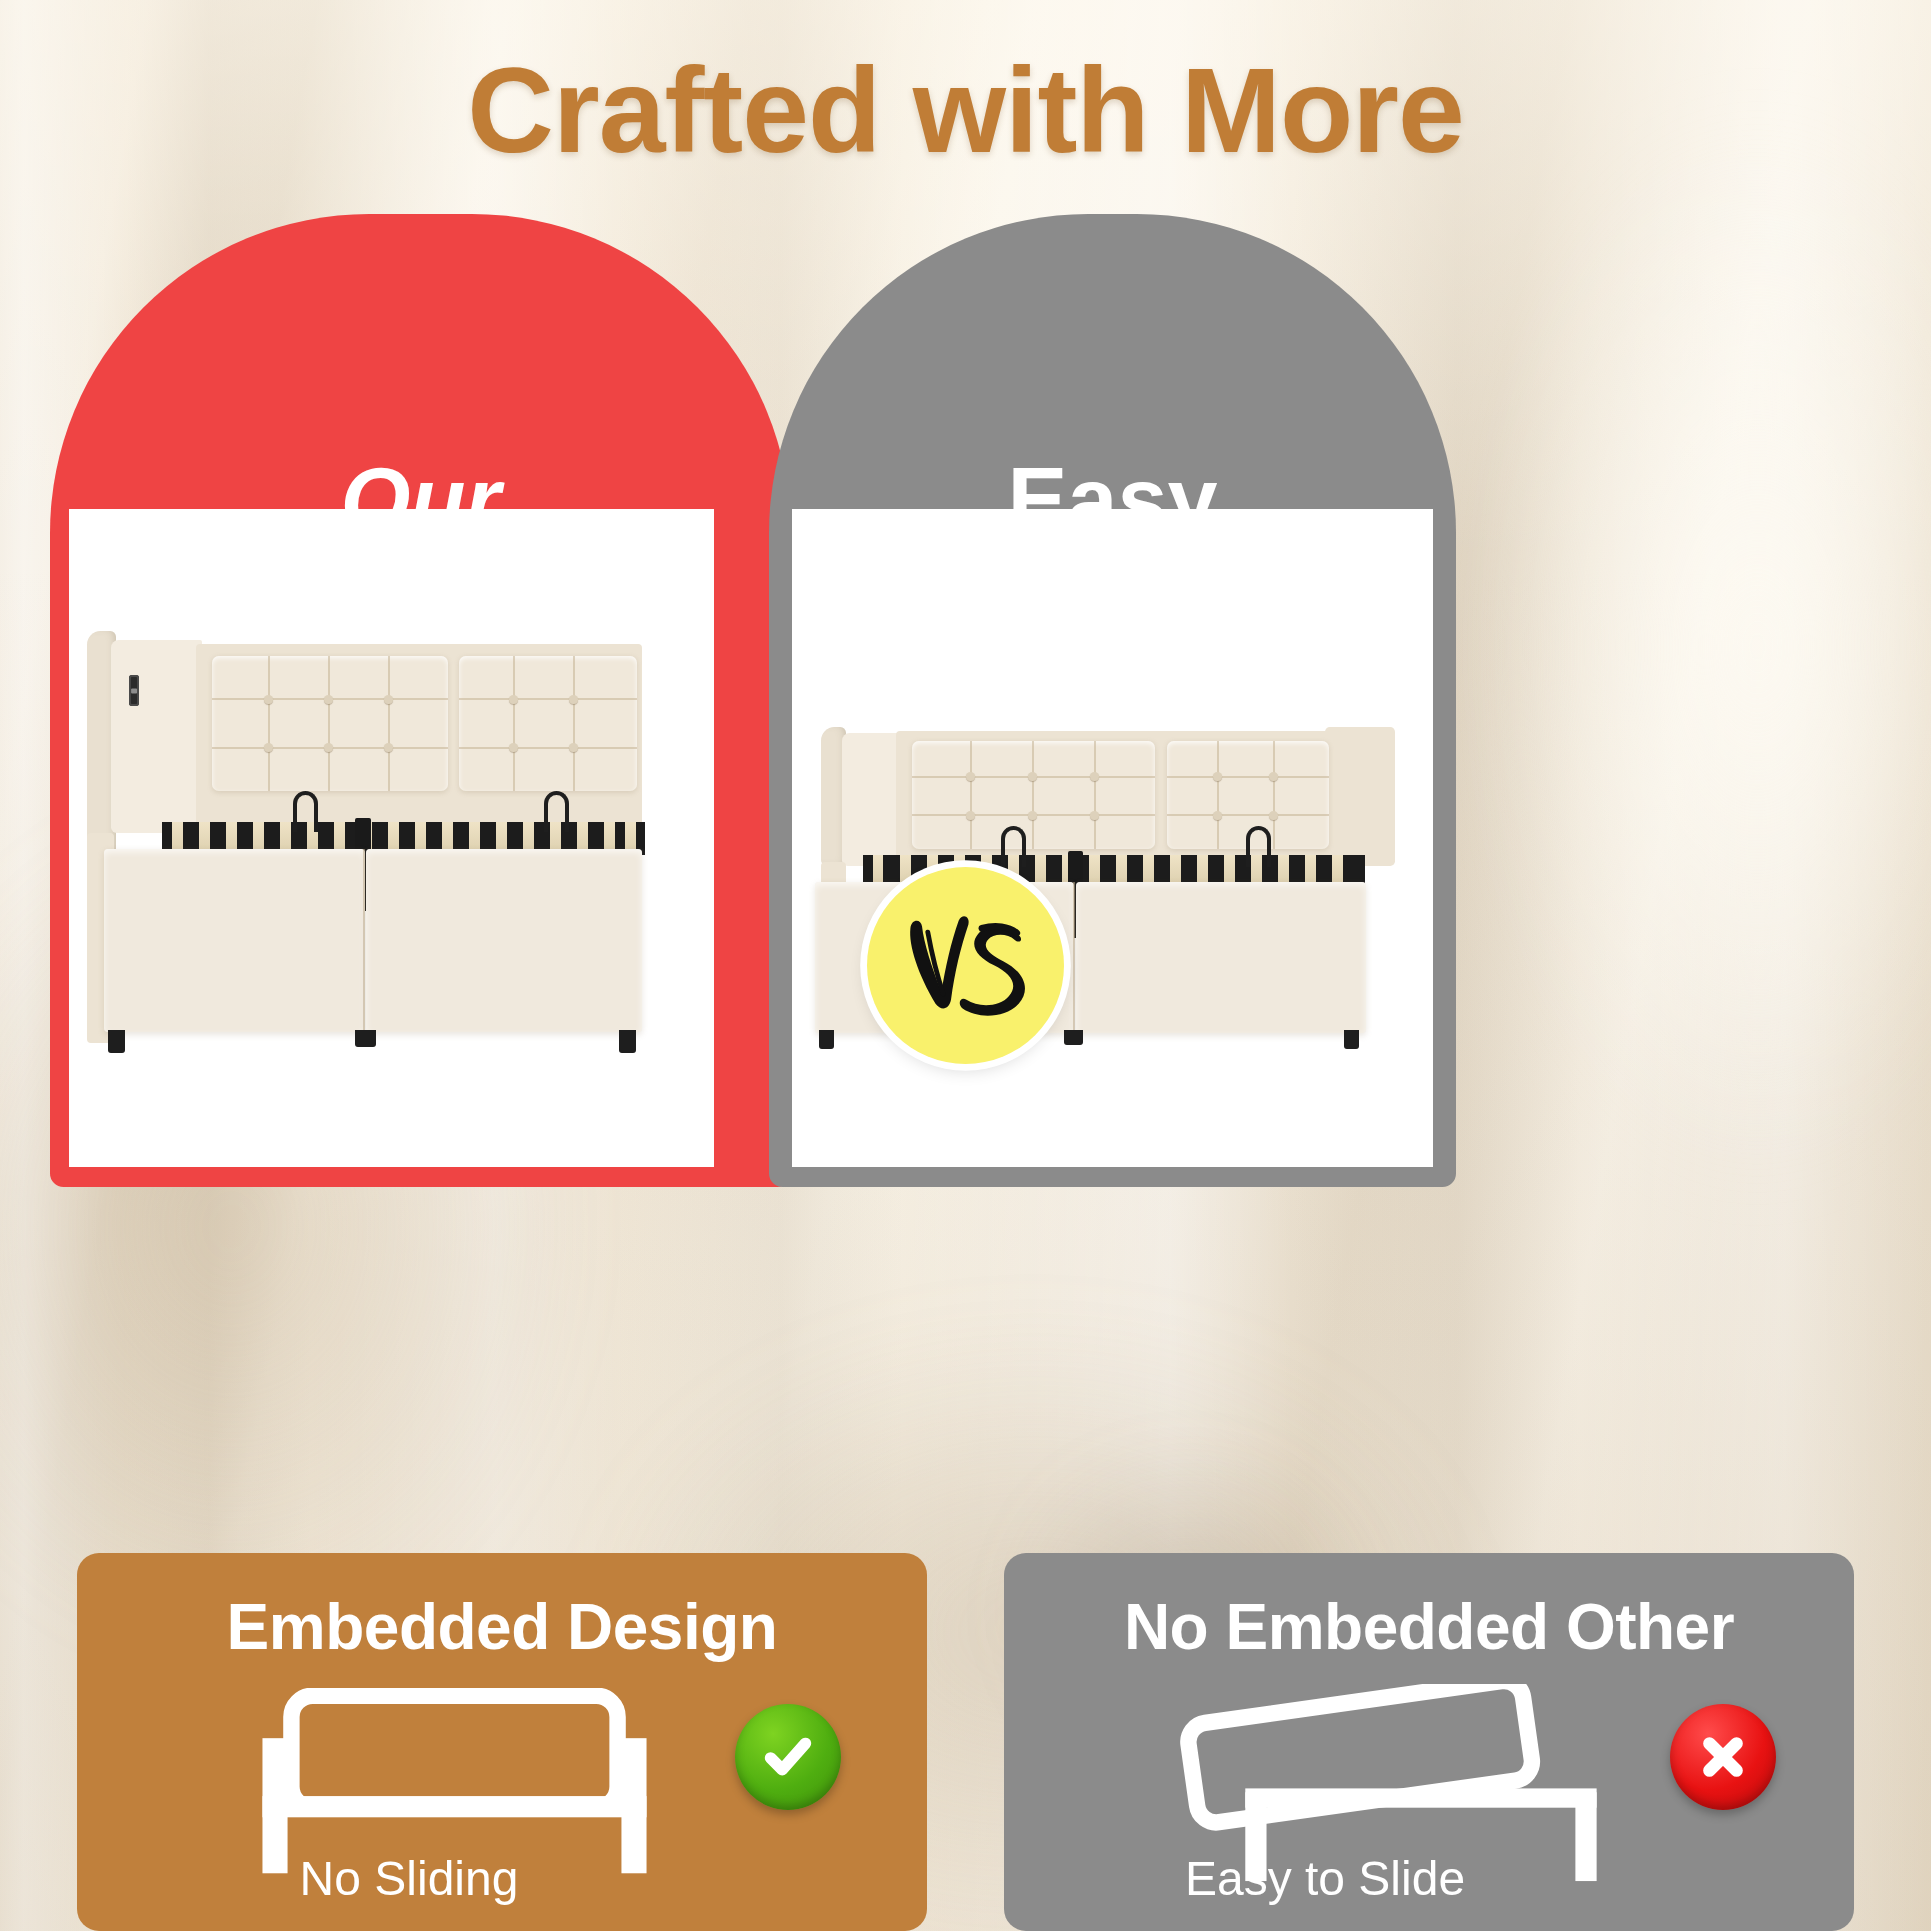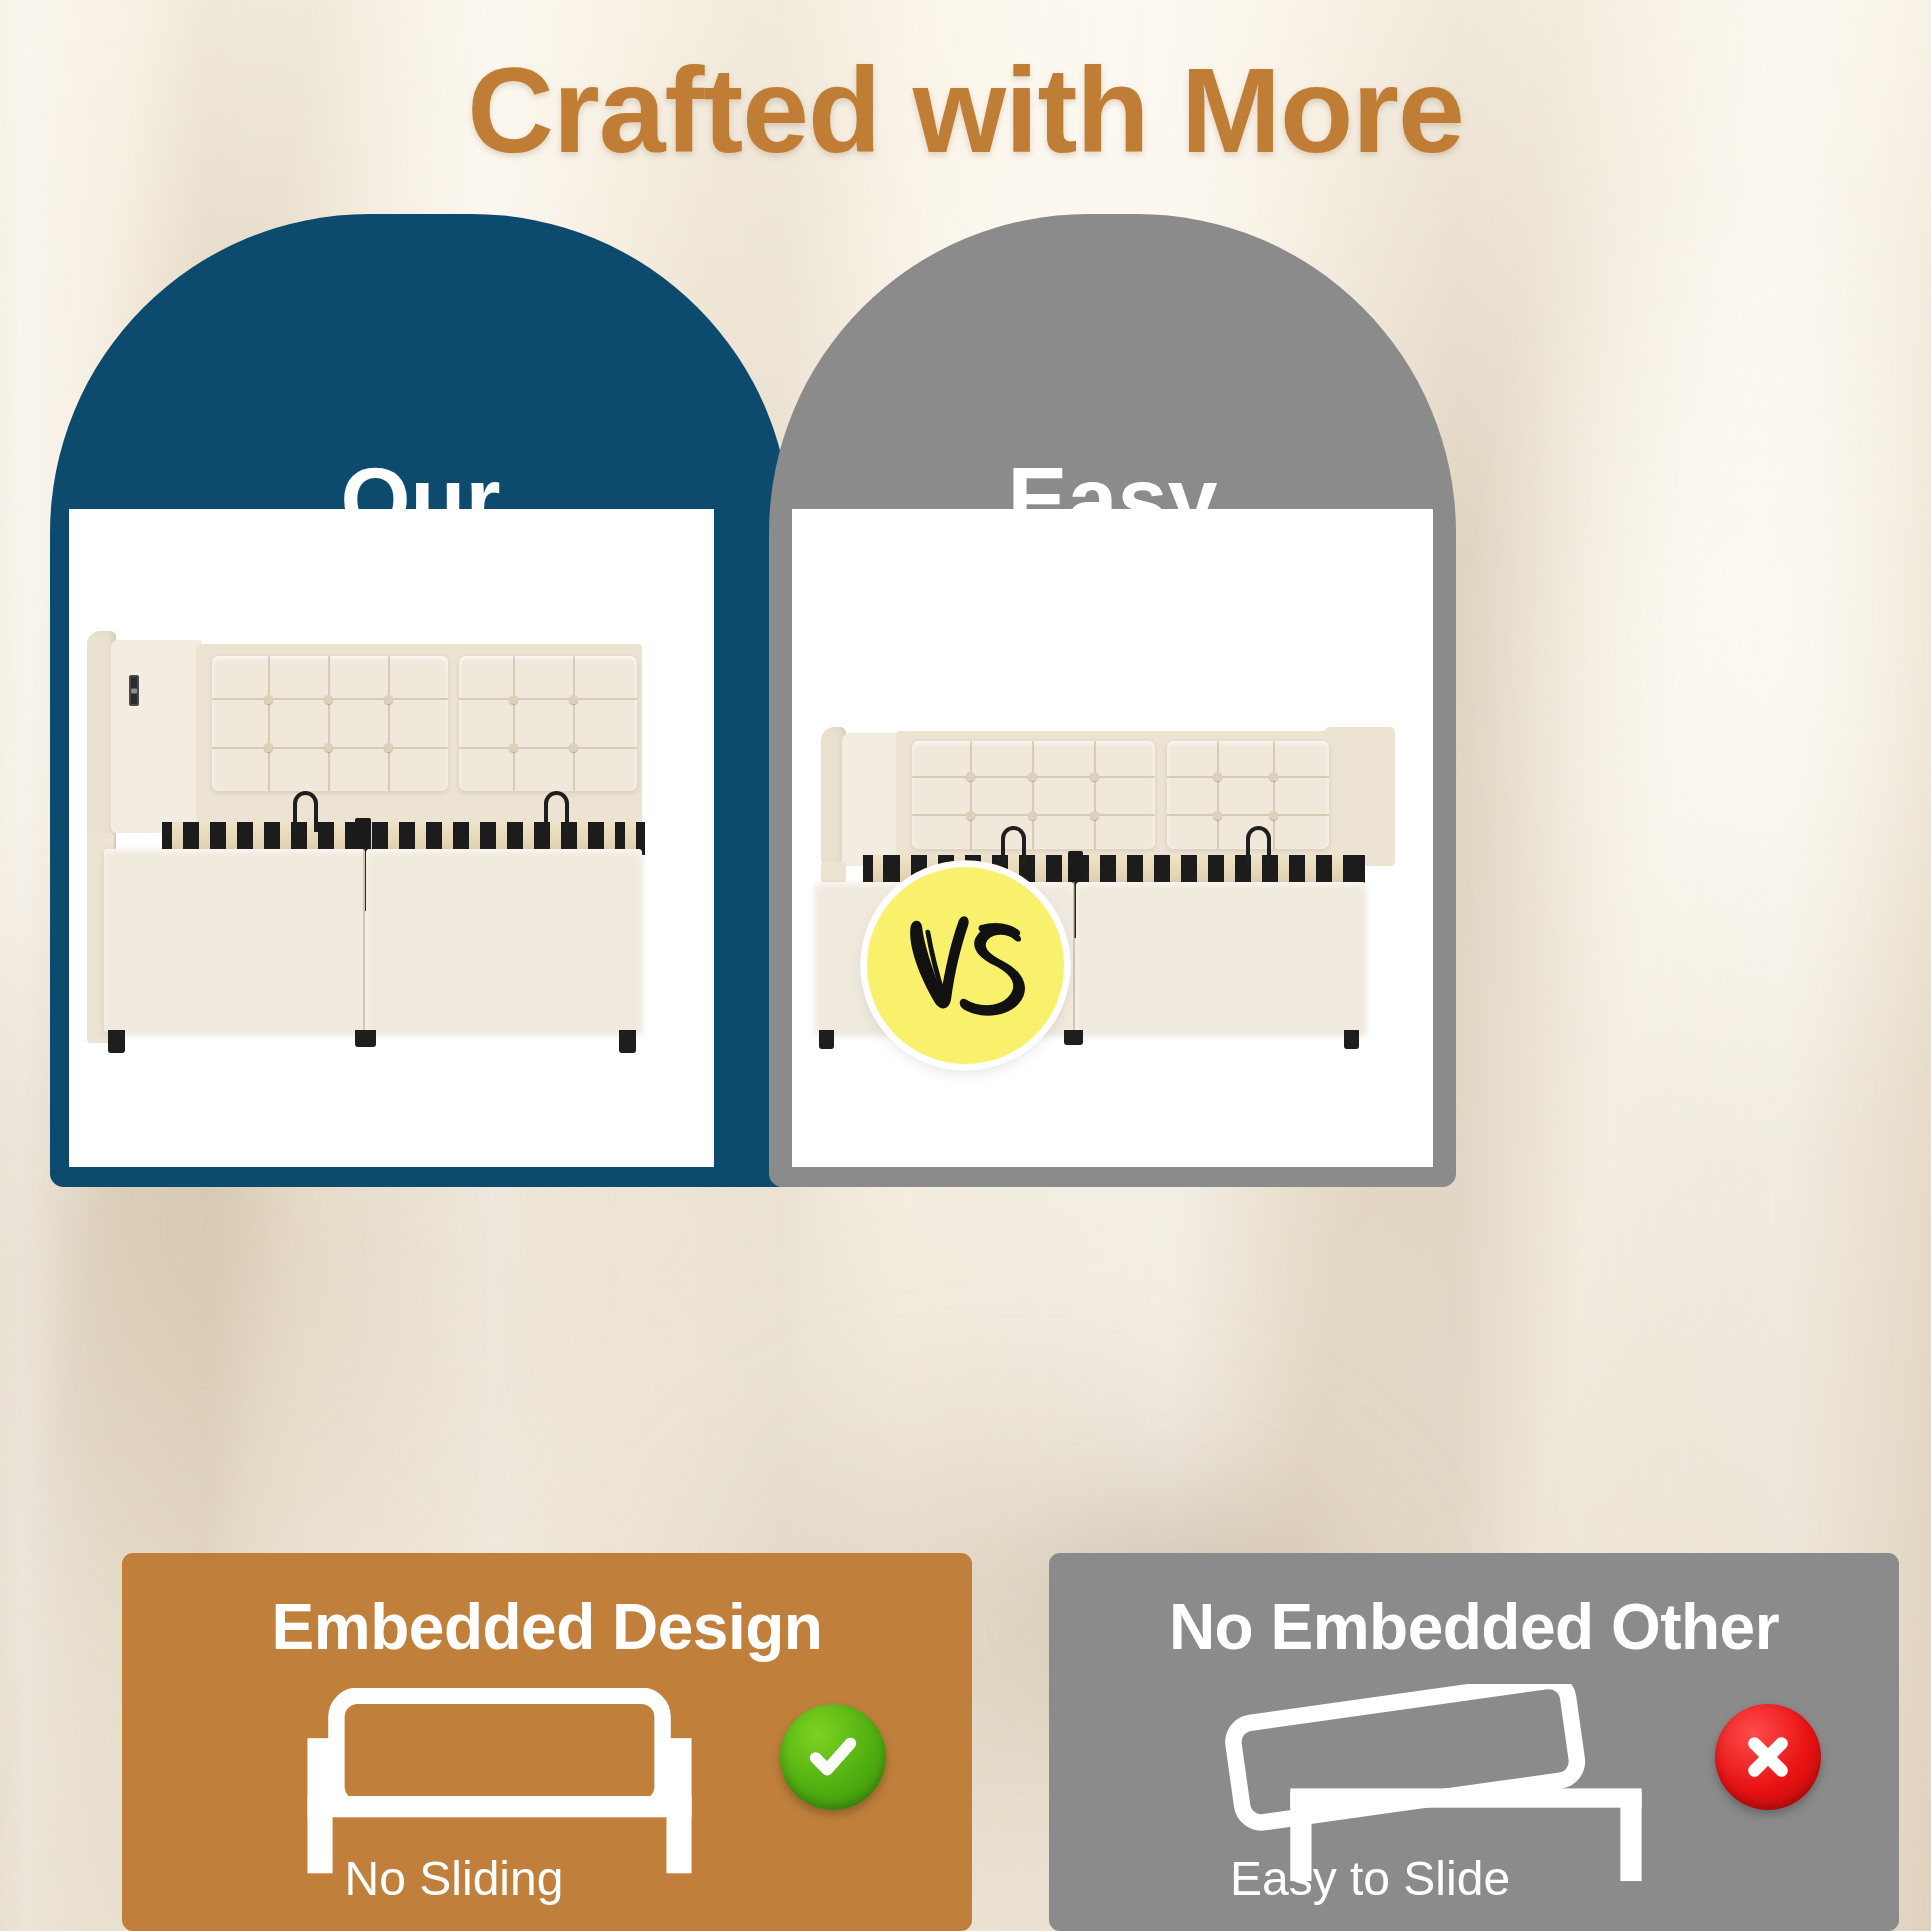--- a/index.html
+++ b/index.html
@@ -50,21 +50,21 @@
     color:#c07d36; z-index:5;
     text-shadow:0 2.9px 6.8px rgba(120,80,35,.22);
   }
 
   
   .arch {
     position:absolute; z-index:4;
     border-radius:319px 319px 13.5px 13.5px;
     overflow:hidden;
   }
-  #arch-our   { left:50px;  top:214px; width:741px;  height:973px; background:#0c4a6e; }
+  #arch-our   { left:50px;  top:214px; width:741px;  height:973px; background:#ef4444;font-style:italic; }
   #arch-other { left:769px; top:214px; width:687px;  height:973px; background:#8b8b8b; }
 
   .arch-title {
     position:absolute; left:0; width:100%; text-align:center;
     color:#ffffff; font-weight:bold; font-size:90px; line-height:1;
   }
   #arch-our .arch-title   { top:241px; }
   #arch-other .arch-title { top:241px; }
 
   .arch-rule {
@@ -152,21 +152,21 @@
   #vs {
     position:absolute; left:867px; top:867px; width:197px; height:197px;
     border-radius:50%; background:#f9f16c; z-index:9;
     box-shadow:0 0 0 6.8px #ffffff, 0 5.8px 17.4px rgba(0,0,0,.16);
     display:flex; align-items:center; justify-content:center;
   }
   #vs svg { display:block; }
 
   
   .banner {
-    position:absolute; z-index:6; border-radius:11px; overflow:hidden;margin-left:45px;
+    position:absolute; z-index:6; border-radius:22px; overflow:hidden;
   }
   #banner-our   { left:77px;  top:1553px; width:850px; height:378px; background:#c0803c; }
   #banner-other { left:1004px; top:1553px; width:850px; height:378px; background:#8b8b8b; }
 
   .banner-title {
     position:absolute; left:0; top:42px; width:100%; text-align:center;
     color:#ffffff; font-weight:bold; font-size:64px; line-height:1;
     letter-spacing:-0.5px;
   }
   .banner-caption {

